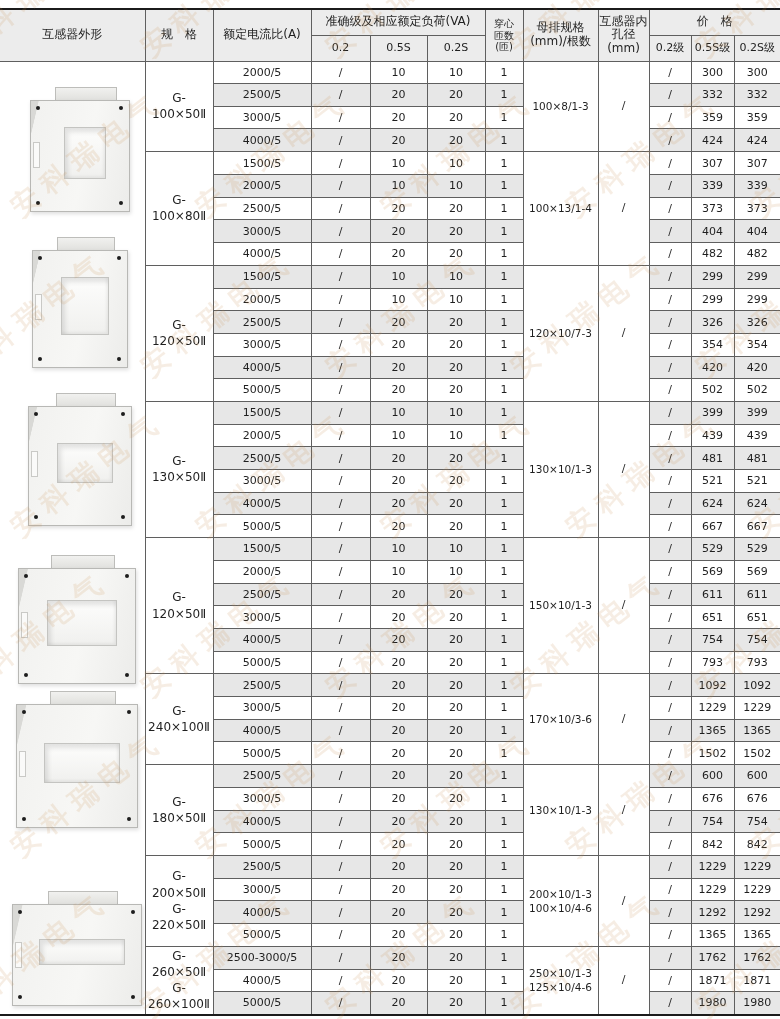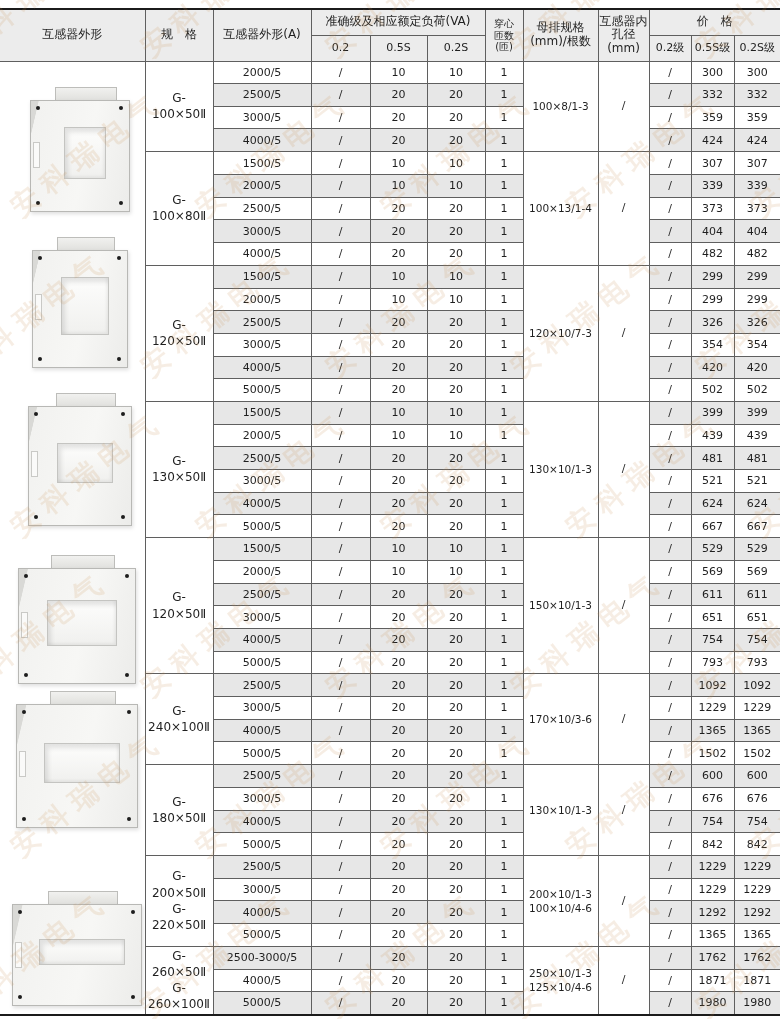--- a/index.html
+++ b/index.html
@@ -86,21 +86,21 @@
       <col style="width:75px">
       <col style="width:51px">
     <col style="width:42px">
       <col style="width:43px">
       <col style="width:46px">
   </colgroup>
   <thead>
     <tr>
       <th rowspan="2">互感器外形</th>
       <th rowspan="2">规　格</th>
-      <th rowspan="2">互感器外形(A)</th>
+      <th rowspan="2">额定电流比(A)</th>
       <th colspan="3">准确级及相应额定负荷(VA)</th>
       <th rowspan="2" class="small">
         <span class="ln">穿心</span>
         <span class="ln">匝数</span>
         <span class="ln">(匝)</span>
       </th>
       <th rowspan="2">
         <span class="ln">母排规格</span>
         <span class="ln">(mm)/根数</span>
       </th>

